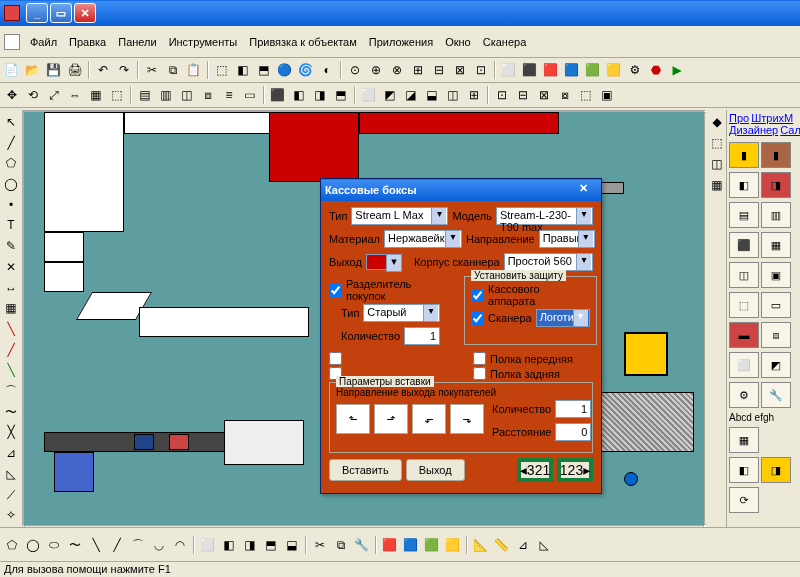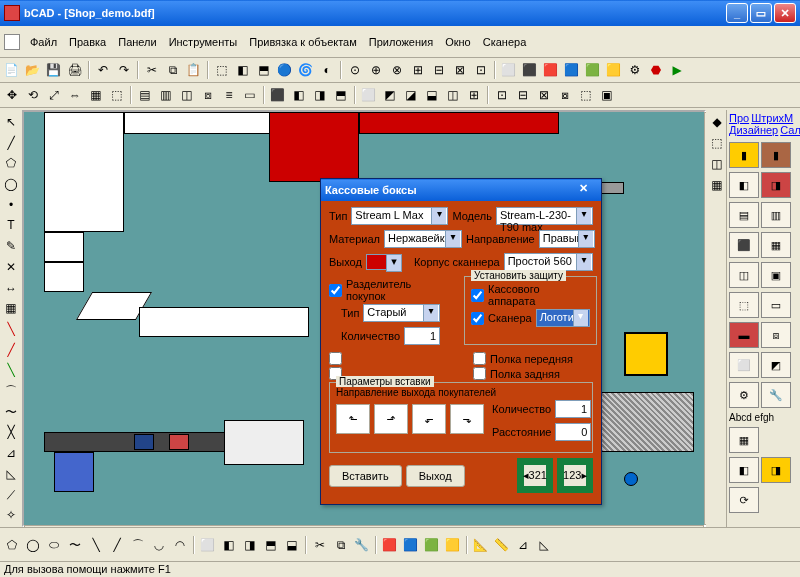--- a/index.html
+++ b/index.html
@@ -56,30 +56,29 @@
 .fieldset { border: 1px solid #aca899; padding: 4px 6px 6px; margin-bottom: 5px; position: relative; }
 .fieldset > .legend { position: absolute; top: -7px; left: 6px; background: #ece9d8; padding: 0 3px; font-size: 10px; }
 .chk { display: flex; align-items: center; gap: 4px; margin: 2px 0; }
 .chk input { width: 13px; height: 13px; }
 .txt-input { width: 36px; height: 18px; border: 1px solid #7f9db9; background: #fff; padding: 1px 3px; text-align: right; }
 .dlg-cols { display: flex; gap: 24px; }
 .dlg-cols > div { flex: 1; }
 .btn { height: 22px; padding: 2px 12px; background: #ece9d8; border: 1px solid #aca899; border-radius: 3px; cursor: pointer; }
 .dirbtn { width: 34px; height: 30px; border: 1px solid #aca899; background: #fff; display: flex; align-items: center; justify-content: center; }
 .dirbtn-row { display: flex; gap: 4px; margin: 4px 0; }
-.navbtn { width: 36px; height: 35px; border: 7px solid #15803d; background: #ece9d8; font-size: 11px; display: inline-flex; align-items: center; justify-content: center; }
+.navbtn { width: 36px; height: 24px; border: 4px solid #15803d; background: #ece9d8; font-size: 14px; display: inline-flex; align-items: center; justify-content: center; }
 
 .ico { font-size: 12px; line-height: 1; }
 </style>
 </head>
 <body>
 
 <div class="titlebar">
   <div class="appicon"></div>
-  <div class="title">bCAD - [Shop_demo.bdf]</div>
   <div class="winbtn">_</div>
   <div class="winbtn">▭</div>
   <div class="winbtn close">✕</div>
 </div>
 
 <div class="menubar">
   <div class="appicon2"></div>
   <span>Файл</span>
   <span>Правка</span>
   <span>Панели</span>

